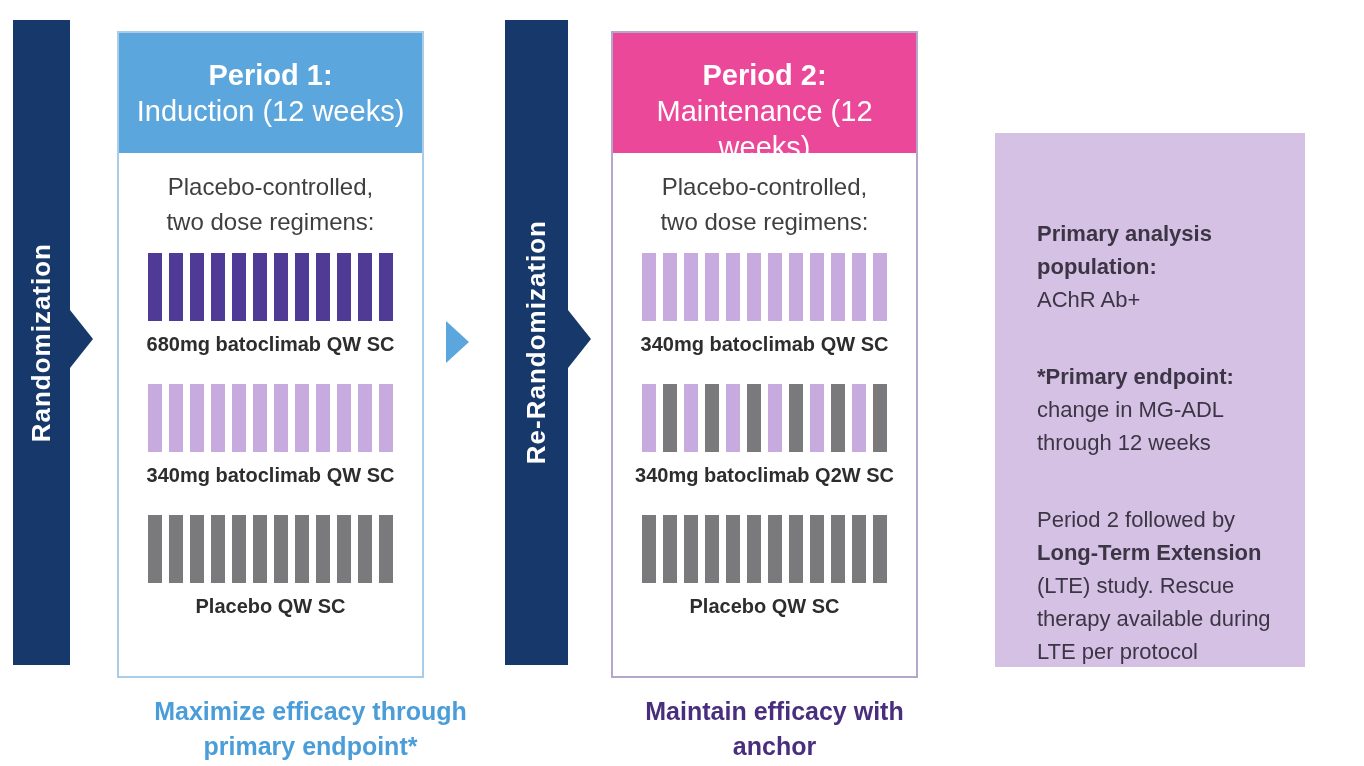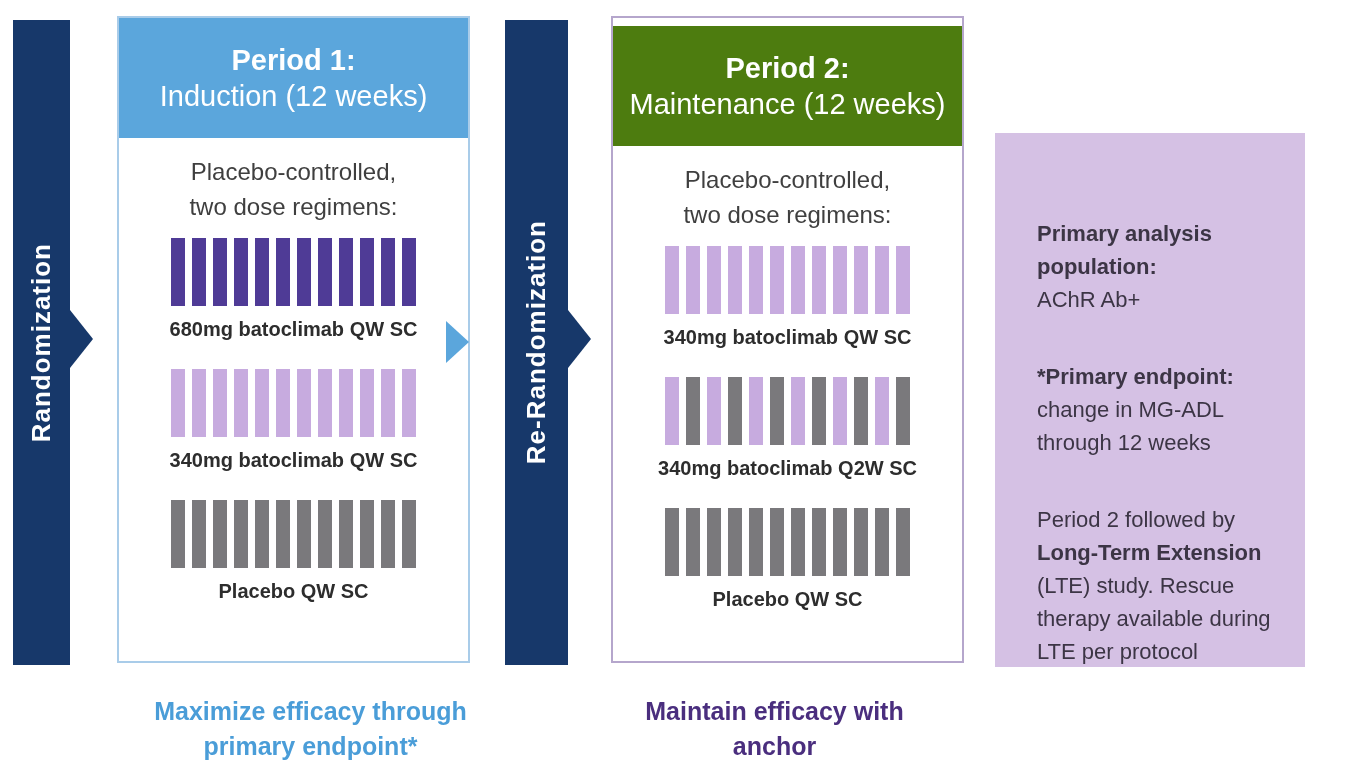--- a/index.html
+++ b/index.html
@@ -40,37 +40,37 @@
     top: 290px;
     width: 0; height: 0;
     border-top: 29px solid transparent;
     border-bottom: 29px solid transparent;
     border-left: 23px solid #17386a;
   }
 
   
   .pbox {
     position: absolute;
-    top: 16px;
-    width: 353px;
+    top: 31px;
+    width: 307px;
     height: 647px;
     background: #ffffff;
   }
   .pbox-1 { left: 117px; border: 2px solid #a9cce9; }
   .pbox-2 { left: 611px; border: 2px solid #b5a6cc; }
   .phead {
     height: 120px;
     color: #ffffff;
     text-align: center;
     padding-top: 24px;
     font-size: 29px;
     line-height: 36px;
   }
   .phead-1 { background: #5ba6dc; }
-  .phead-2 { background: #4d7c0f; margin-top: 8px; }
+  .phead-2 { background: #ec4899; }
   .phead .t1 { font-weight: bold; }
   .pbody { padding-top: 16px; }
   .regimen-note {
     text-align: center;
     font-size: 24px;
     line-height: 35px;
     color: #3f3f3f;
     margin-bottom: 14px;
   }
   .arm { margin-bottom: 28px; }

